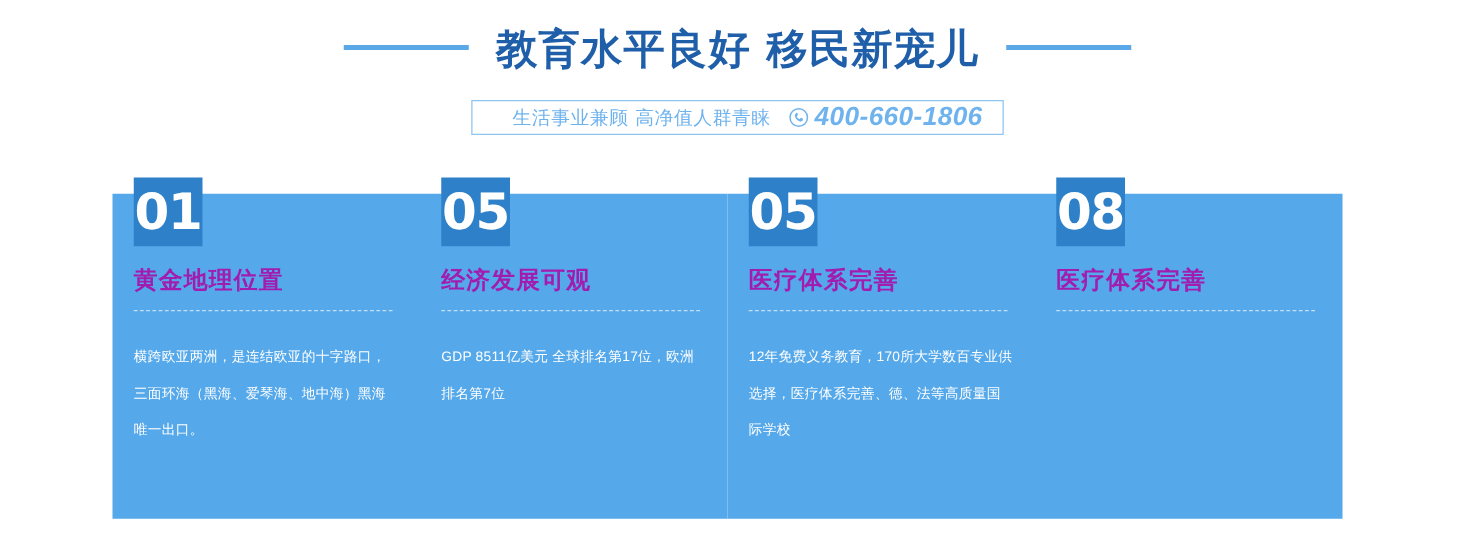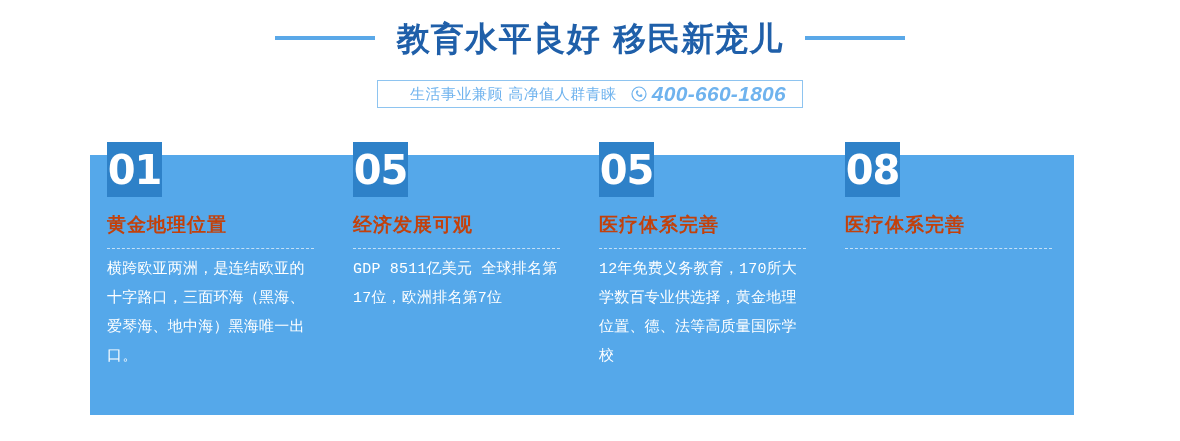--- a/index.html
+++ b/index.html
@@ -137,39 +137,39 @@
   }
   .card-body {
     position: absolute;
     left: 17px;
     top: 70px;
     width: 212px;
   }
   .card-heading {
     font-size: 19px;
     font-weight: bold;
-    color: #c2410c;
+    color: #a21caf;
     letter-spacing: 1px;
     line-height: 1.3;
     white-space: nowrap;
     font-family: "DejaVu Sans", "Liberation Sans", sans-serif;
   }
   .card-divider {
     margin-top: 11px;
     width: 207px;
     height: 0;
     border-top: 1px dashed #c4e0f7;
   }
   .card-text {
-    margin-top: 6px;
-    font-size: 15px;
+    margin-top: 23px;
+    font-size: 11px;
     color: #ffffff;
     line-height: 29px;
     letter-spacing: 0.2px;
-    font-family: Liberation Mono, monospace;
+    font-family: Liberation Sans, sans-serif;
   }
 </style>
 </head>
 <body>
 
 <div class="header">
 
   <div class="title-row">
     <div class="title-rule"></div>
     <div class="page-title">教育水平良好 移民新宠儿</div>
@@ -220,21 +220,21 @@
   </div>
 
   <div class="card">
     <div class="card-bg"></div>
     <div class="card-badge">
       <span class="card-badge-num">05</span>
     </div>
     <div class="card-body">
       <div class="card-heading">医疗体系完善</div>
       <div class="card-divider"></div>
-      <div class="card-text">12年免费义务教育，170所大学数百专业供选择，黄金地理位置、德、法等高质量国际学校</div>
+      <div class="card-text">12年免费义务教育，170所大学数百专业供选择，医疗体系完善、德、法等高质量国际学校</div>
     </div>
   </div>
 
   <div class="card">
     <div class="card-bg"></div>
     <div class="card-badge">
       <span class="card-badge-num">08</span>
     </div>
     <div class="card-body">
       <div class="card-heading">医疗体系完善</div>

